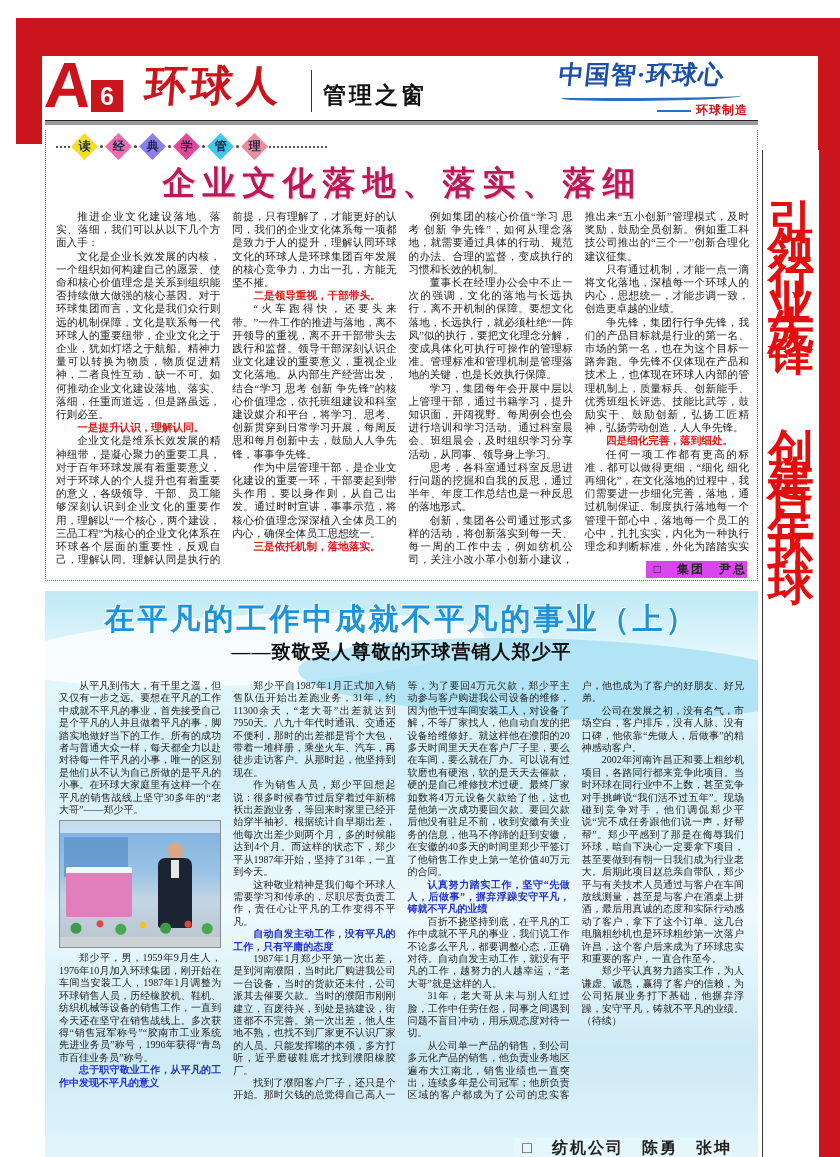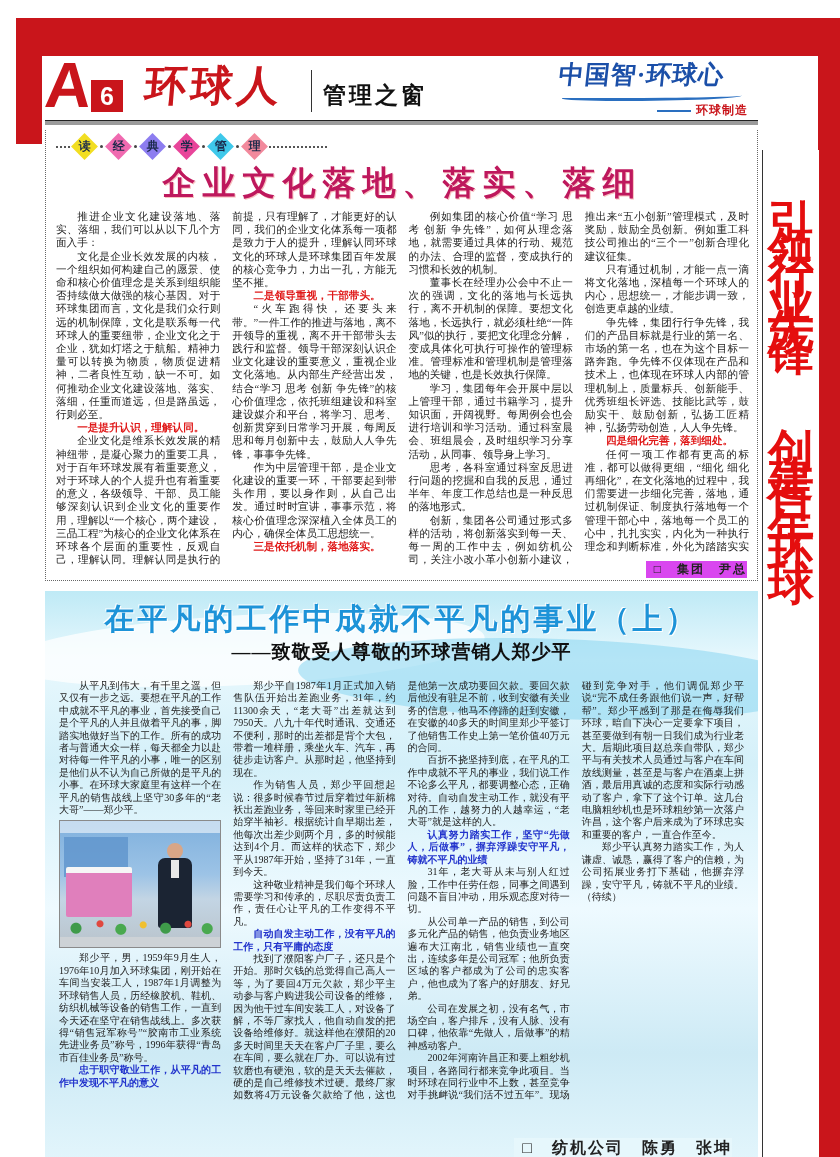--- a/index.html
+++ b/index.html
@@ -216,23 +216,24 @@
           </div>
           <div class="ph-flowers"></div>
           <div class="ph-floor"></div>
         </div>
         <p class="para">郑少平，男，1959年9月生人，1976年10月加入环球集团，刚开始在车间当安装工人，1987年1月调整为环球销售人员，历经橡胶机、鞋机、纺织机械等设备的销售工作，一直到今天还在坚守在销售战线上。多次获得“销售冠军称号”“胶南市工业系统先进业务员”称号，1996年获得“青岛市百佳业务员”称号。</p>
         <p class="para sub">忠于职守敬业工作，从平凡的工作中发现不平凡的意义</p>
         <p class="para">郑少平自1987年1月正式加入销售队伍开始出差跑业务，31年，约11300余天，“老大哥”出差就达到7950天。八九十年代时通讯、交通还不便利，那时的出差都是背个大包，带着一堆样册，乘坐火车、汽车，再徒步走访客户。从那时起，他坚持到现在。</p>
         <p class="para">作为销售人员，郑少平回想起说：很多时候春节过后穿着过年新棉袄出差跑业务，等回来时家里已经开始穿半袖衫。根据统计自早期出差，他每次出差少则两个月，多的时候能达到4个月。而这样的状态下，郑少平从1987年开始，坚持了31年，一直到今天。</p>
         <p class="para">这种敬业精神是我们每个环球人需要学习和传承的，尽职尽责负责工作，责任心让平凡的工作变得不平凡。</p>
         <p class="para sub">自动自发主动工作，没有平凡的工作，只有平庸的态度</p>
+        <p class="para">1987年1月郑少平第一次出差，是到河南濮阳，当时此厂购进我公司一台设备，当时的货款还未付，公司派其去催要欠款。当时的濮阳市刚刚建立，百废待兴，到处是搞建设，街道都不不完善。第一次出差，他人生地不熟，也找不到厂家更不认识厂家的人员。只能发挥嘴的本领，多方打听，近乎磨破鞋底才找到濮阳橡胶厂。</p>
         <p class="para">找到了濮阳客户厂子，还只是个开始。那时欠钱的总觉得自己高人一等，为了要回4万元欠款，郑少平主动参与客户购进我公司设备的维修，因为他干过车间安装工人，对设备了解，不等厂家找人，他自动自发的把设备给维修好。就这样他在濮阳的20多天时间里天天在客户厂子里，要么在车间，要么就在厂办。可以说有过软磨也有硬泡，软的是天天去催款，硬的是自己维修技术过硬。最终厂家如数将4万元设备欠款给了他，这也是他第一次成功要回欠款。要回欠款后他没有驻足不前，收到安徽有关业务的信息，他马不停蹄的赶到安徽，在安徽的40多天的时间里郑少平签订了他销售工作史上第一笔价值40万元的合同。</p>
+        <p class="para sub">认真努力踏实工作，坚守“先做人，后做事”，摒弃浮躁安守平凡，铸就不平凡的业绩</p>
         <p class="para">百折不挠坚持到底，在平凡的工作中成就不平凡的事业，我们说工作不论多么平凡，都要调整心态，正确对待。自动自发主动工作，就没有平凡的工作，越努力的人越幸运，“老大哥”就是这样的人。</p>
-        <p class="para sub">认真努力踏实工作，坚守“先做人，后做事”，摒弃浮躁安守平凡，铸就不平凡的业绩</p>
         <p class="para">31年，老大哥从未与别人红过脸，工作中任劳任怨，同事之间遇到问题不盲目冲动，用乐观态度对待一切。</p>
         <p class="para">从公司单一产品的销售，到公司多元化产品的销售，他负责业务地区遍布大江南北，销售业绩也一直突出，连续多年是公司冠军；他所负责区域的客户都成为了公司的忠实客户，他也成为了客户的好朋友、好兄弟。</p>
         <p class="para">公司在发展之初，没有名气，市场空白，客户排斥，没有人脉、没有口碑，他依靠“先做人，后做事”的精神感动客户。</p>
         <p class="para">2002年河南许昌正和要上粗纱机项目，各路同行都来竞争此项目。当时环球在同行业中不上数，甚至竞争对手挑衅说“我们活不过五年”。现场碰到竞争对手，他们调侃郑少平说“完不成任务跟他们说一声，好帮帮”。郑少平感到了那是在侮辱我们环球，暗自下决心一定要拿下项目，甚至要做到有朝一日我们成为行业老大。后期此项目赵总亲自带队，郑少平与有关技术人员通过与客户在车间放线测量，甚至是与客户在酒桌上拼酒，最后用真诚的态度和实际行动感动了客户，拿下了这个订单。这几台电脑粗纱机也是环球粗纱第一次落户许昌，这个客户后来成为了环球忠实和重要的客户，一直合作至今。</p>
         <p class="para">郑少平认真努力踏实工作，为人谦虚、诚恳，赢得了客户的信赖，为公司拓展业务打下基础，他摒弃浮躁，安守平凡，铸就不平凡的业绩。（待续）</p>
       </div>
       <div class="byline a2-byline">□　纺机公司　陈勇　张坤</div>
     </div>
 
   </div>

